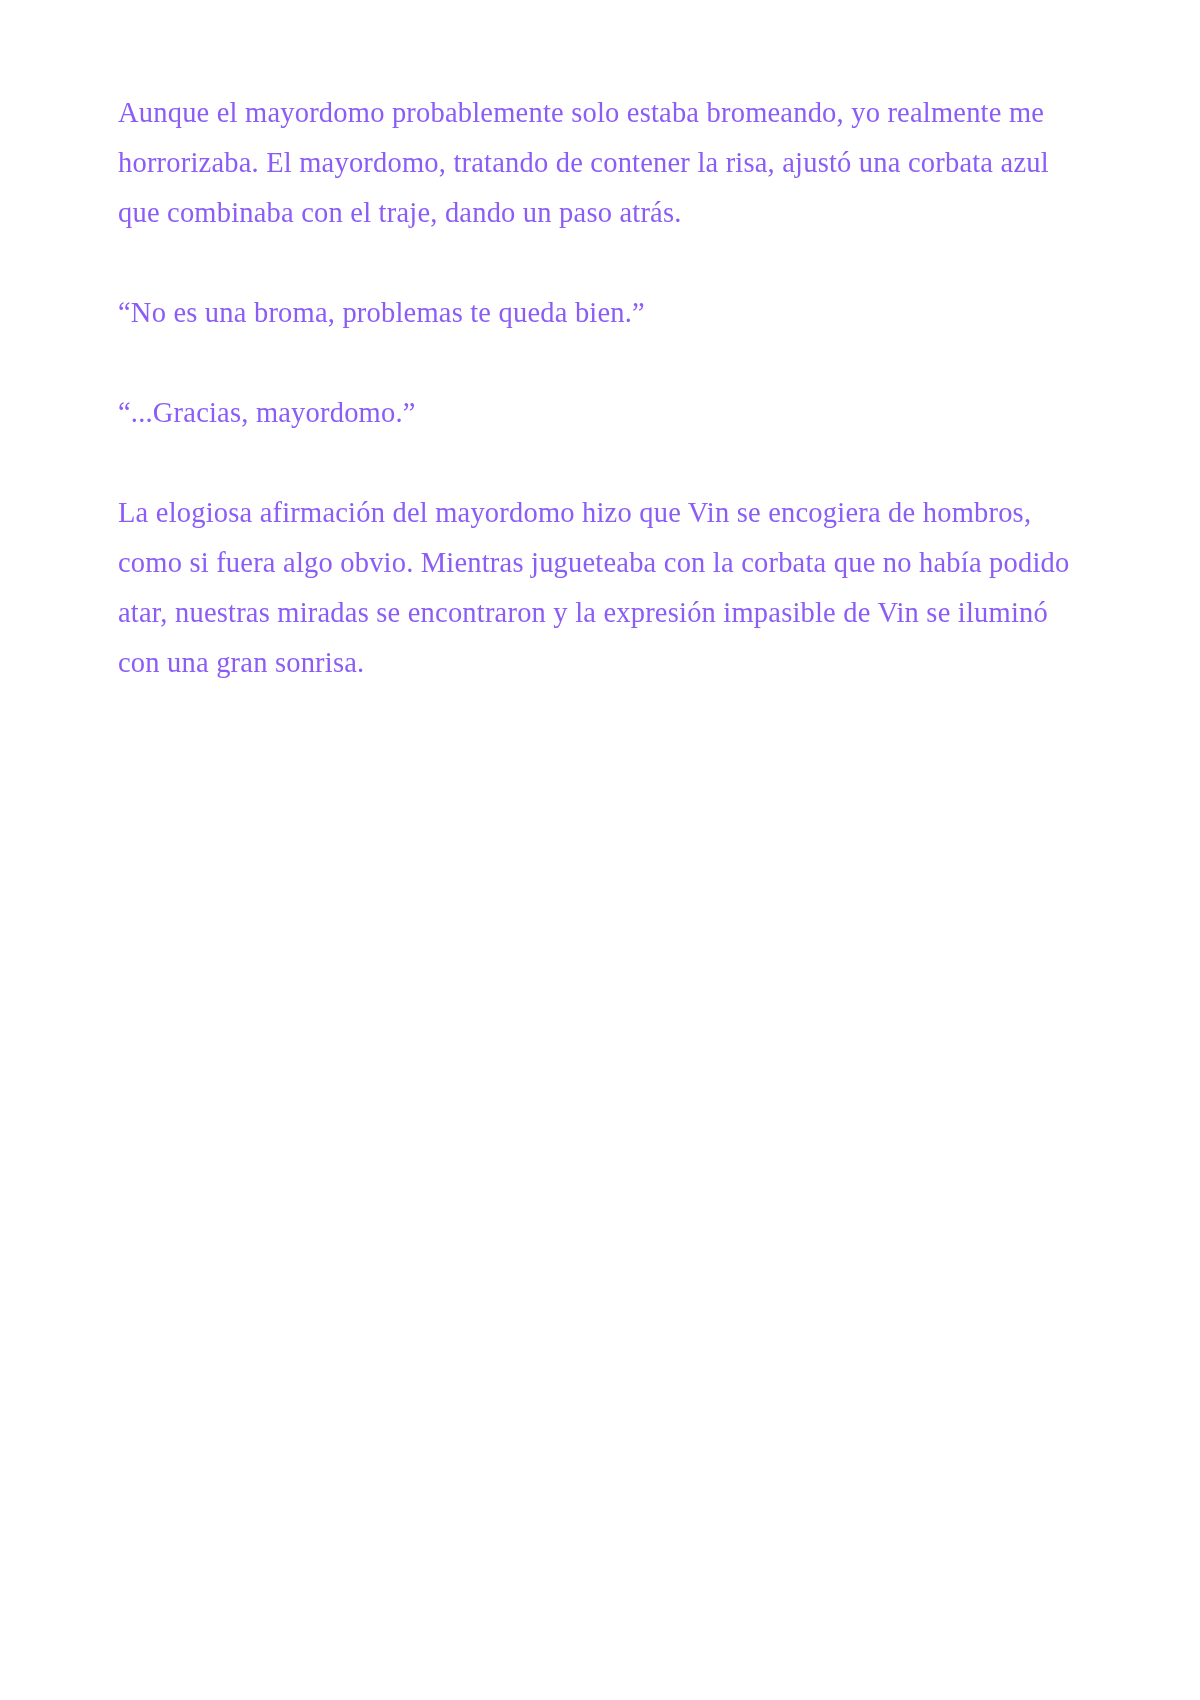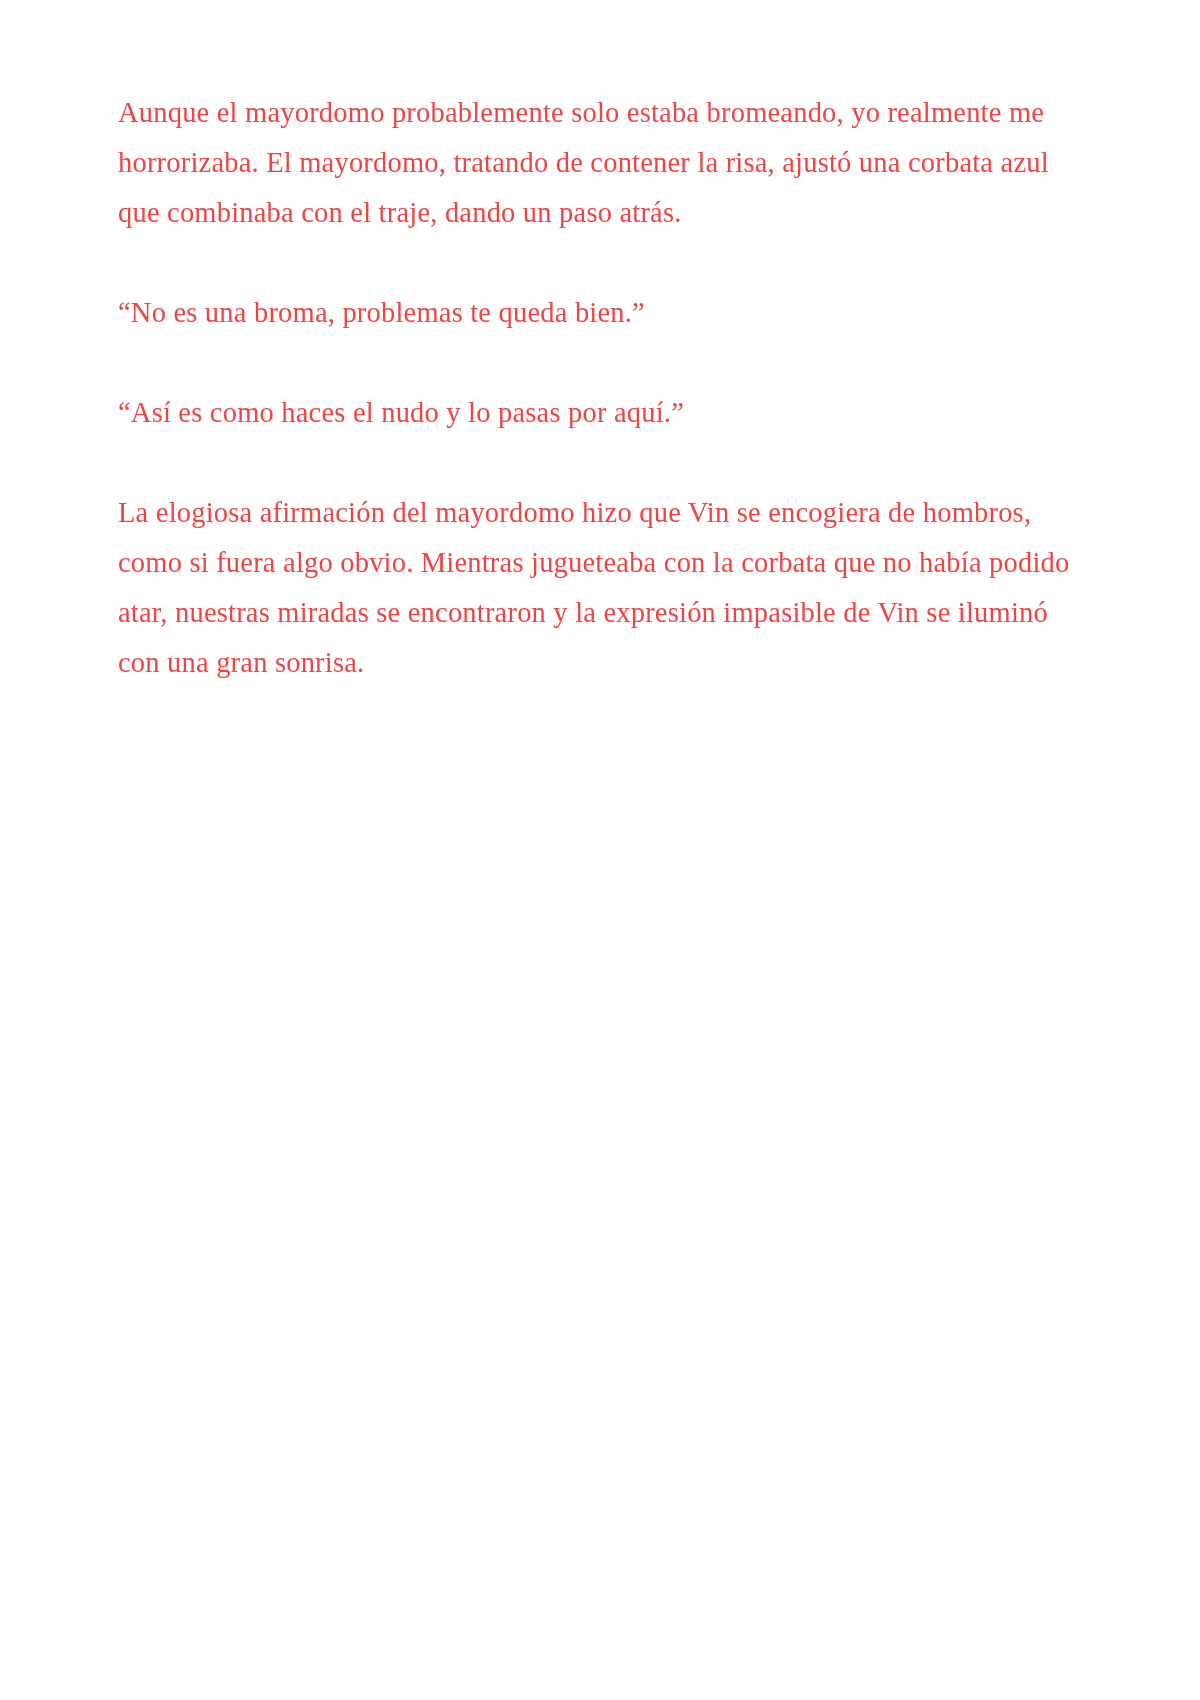--- a/index.html
+++ b/index.html
@@ -14,28 +14,28 @@
       position: relative;
     }
     .page {
       position: absolute;
       left: 118px;
       top: 88px;
       width: 960px;
       font-family: "Liberation Serif", "DejaVu Serif", serif;
       font-size: 28.5px;
       line-height: 50px;
-      color: #ef4444;
+      color: #8b5cf6;
       letter-spacing: 0.2px;
     }
     .para {
       margin: 0 0 50px 0;
     }
   </style>
 </head>
 <body>
 
 <div class="page">
   <p class="para">Aunque el mayordomo probablemente solo estaba bromeando, yo realmente me horrorizaba. El mayordomo, tratando de contener la risa, ajustó una corbata azul que combinaba con el traje, dando un paso atrás.</p>
   <p class="para">“No es una broma, problemas te queda bien.”</p>
-  <p class="para">“Así es como haces el nudo y lo pasas por aquí.”</p>
+  <p class="para">“...Gracias, mayordomo.”</p>
   <p class="para">La elogiosa afirmación del mayordomo hizo que Vin se encogiera de hombros, como si fuera algo obvio. Mientras jugueteaba con la corbata que no había podido atar, nuestras miradas se encontraron y la expresión impasible de Vin se iluminó con una gran sonrisa.</p>
 </div>
 
 </body></html>

